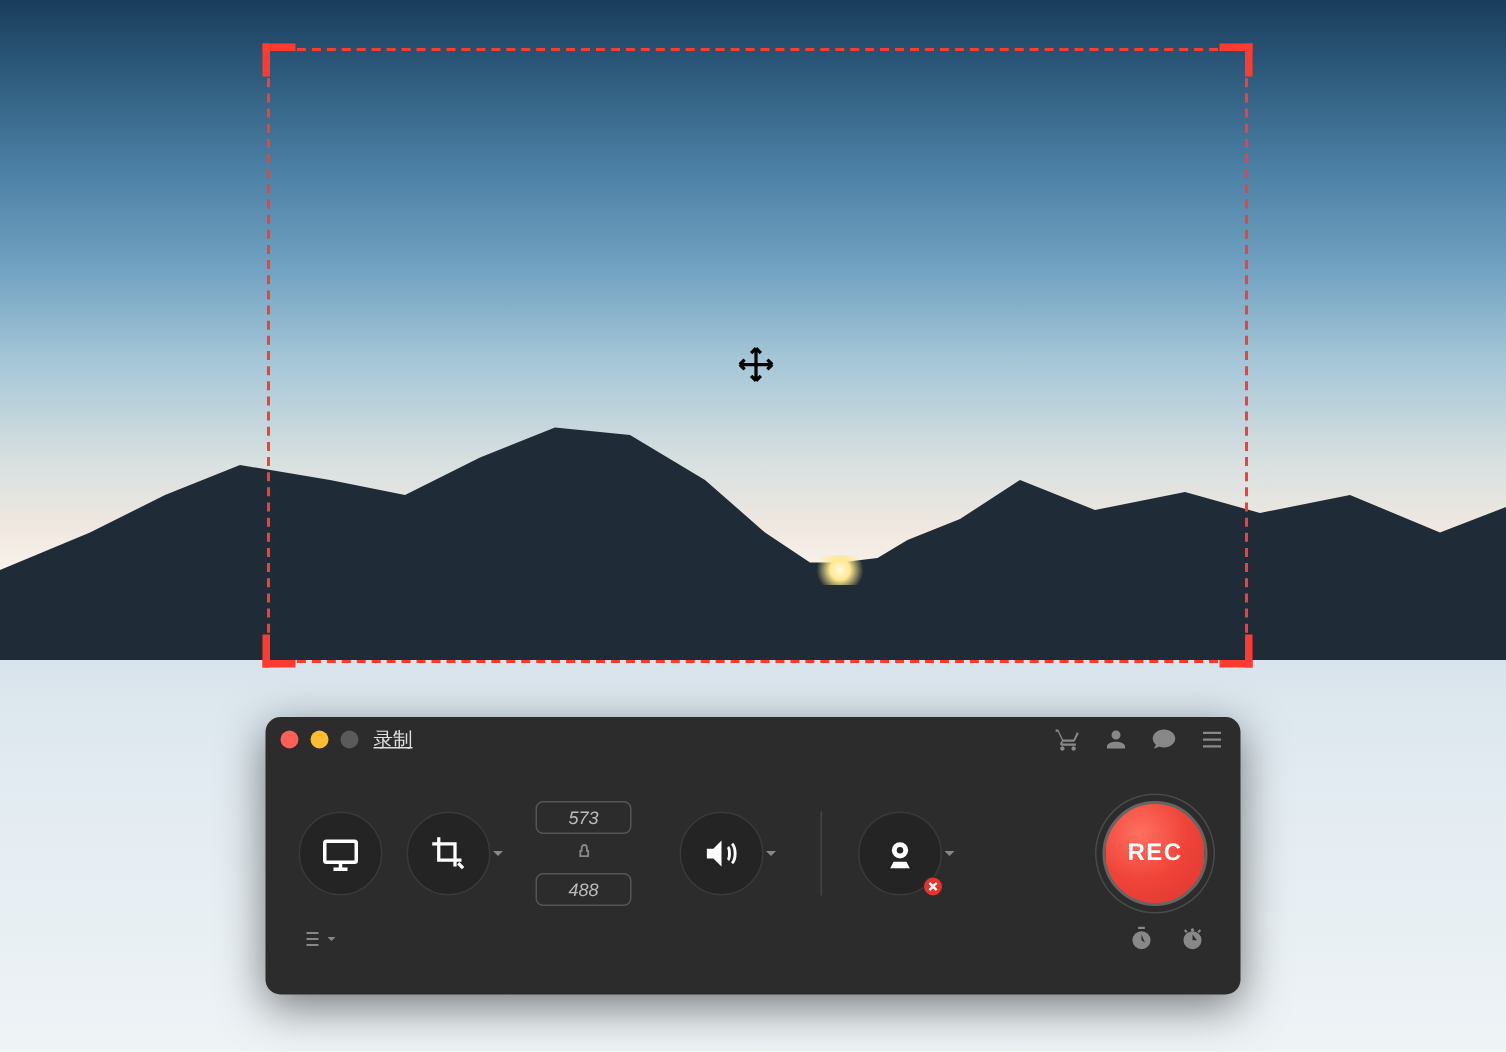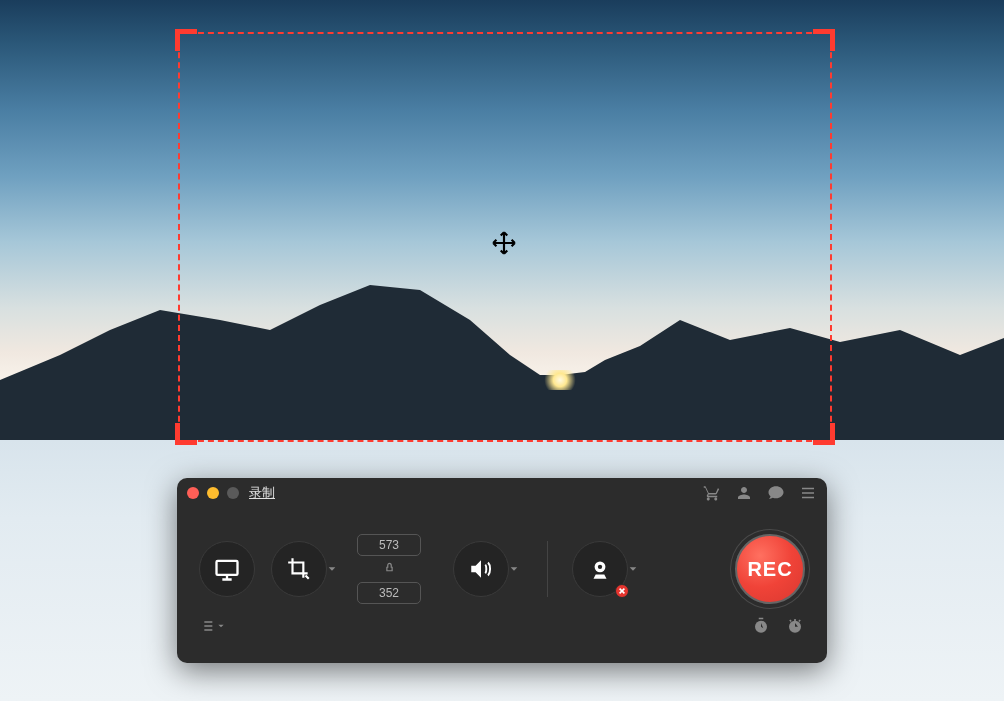--- a/index.html
+++ b/index.html
@@ -148,20 +148,21 @@
       cursor: pointer;
       color: #888;
       margin-left: -4px;
     }
     
     .size-box {
       display: flex;
       flex-direction: column;
       gap: 6px;
       align-items: center;
+      font-style: italic;
     }
     .size-field {
       width: 64px; height: 22px;
       border: 1px solid #555;
       border-radius: 5px;
       background: transparent;
       color: #bbb;
       text-align: center;
       font-size: 12px;
       line-height: 20px;
@@ -187,21 +188,21 @@
       border-radius: 50%;
       background: radial-gradient(circle at 35% 30%, #ff7060, #f04338 50%, #d93830);
       border: 2px solid #656565;
       box-shadow: 0 0 0 4px #2c2c2c, 0 0 0 5px #4a4a4a;
       display: flex;
       align-items: center;
       justify-content: center;
       cursor: pointer;
       color: #fff;
       font-weight: 700;
-      font-size: 20px;
+      font-size: 16px;
       letter-spacing: 1px;
       margin-left: auto;
     }
     
     .bottom-row {
       display: flex;
       align-items: center;
       padding: 12px 22px 0 22px;
     }
     .list-btn {
@@ -319,21 +320,21 @@
       </div>
     </div>
 
     <div class="size-box">
       <div class="size-field">573</div>
       <div class="link-icon">
         <svg viewBox="0 0 12 16" width="11" height="14" fill="none" stroke="currentColor" stroke-width="1.4">
             <path d="M4 4c0-1.5 1-2.5 2-2.5s2 1 2 2.5v2h1v4H3V6h1V4z"></path>
           </svg>
       </div>
-      <div class="size-field">352</div>
+      <div class="size-field">488</div>
     </div>
 
     <div class="round-btn-caret" style="margin-left: 16px;">
       <div class="round-btn">
         <svg viewBox="0 0 24 24" width="26" height="26" fill="#fff">
             <path d="M3 9v6h4l5 5V4L7 9H3z"></path>
             <path fill="none" stroke="#fff" stroke-width="1.8" d="M16 8c1.2 1.2 1.2 6.8 0 8M18.5 6c2.5 2.5 2.5 9.5 0 12"></path>
           </svg>
       </div>
       <div class="caret-down">

